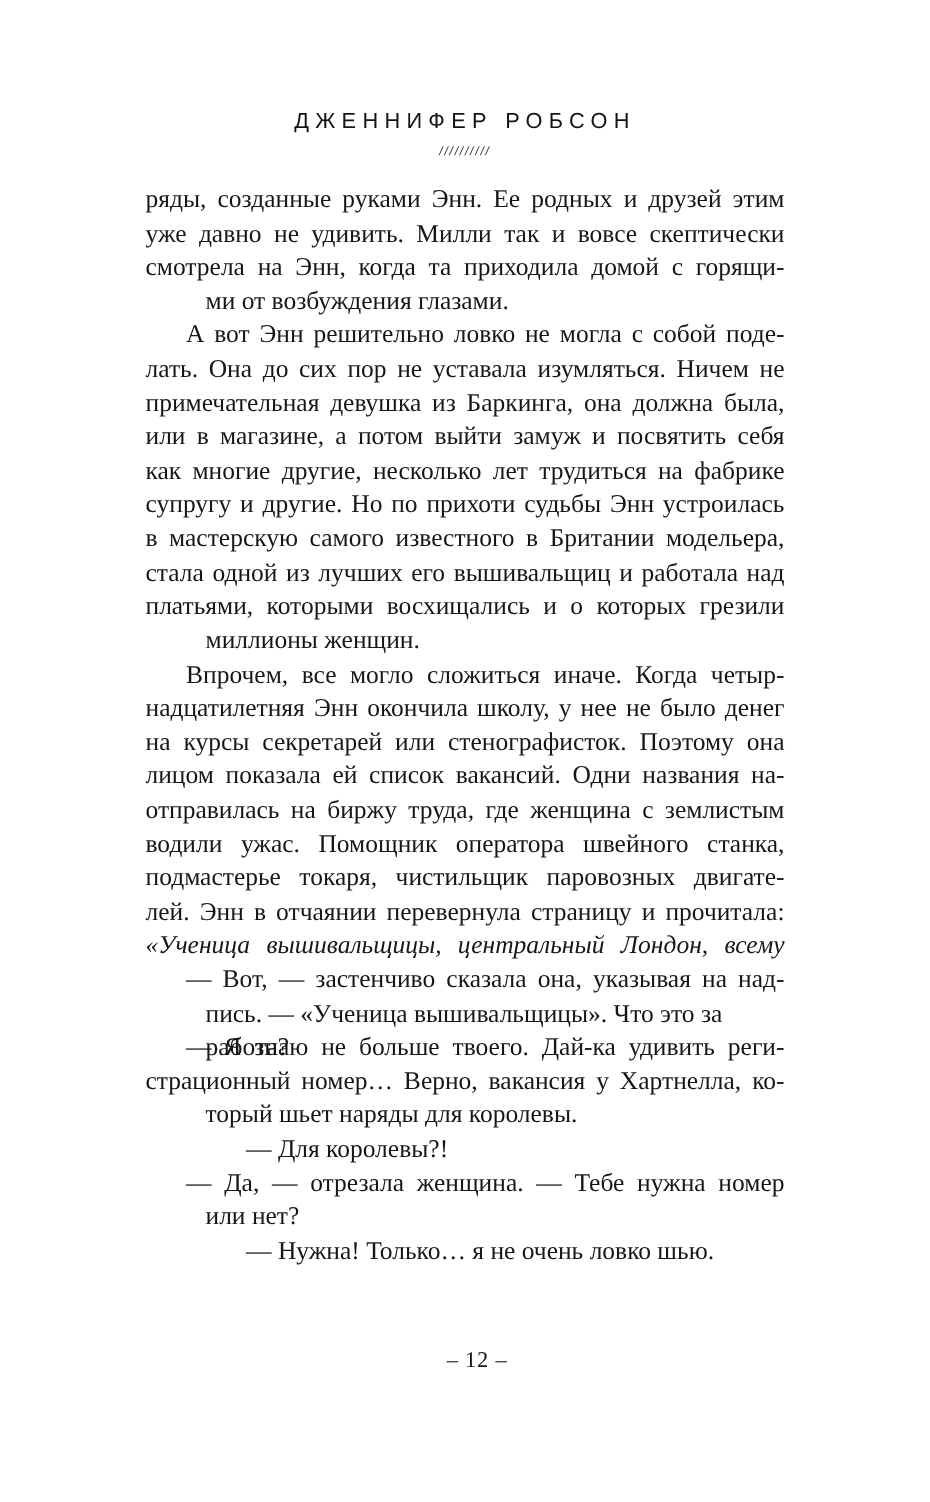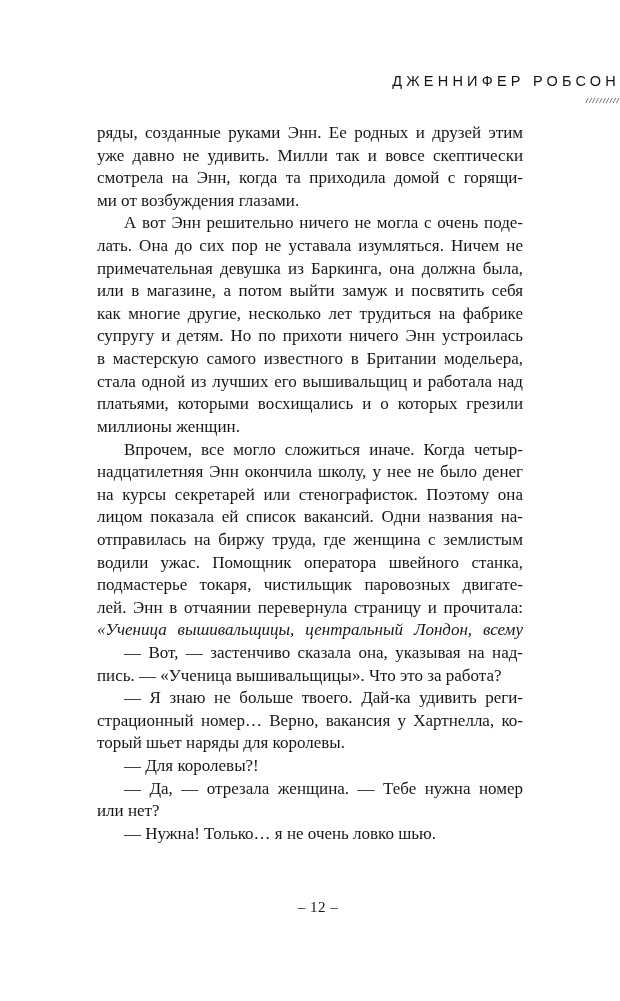--- a/index.html
+++ b/index.html
@@ -14,21 +14,21 @@
     background: #ffffff;
     overflow: hidden;
     font-family: "Liberation Serif", serif;
     color: #161616;
   }
   .page-header {
     position: absolute;
     top: 73px;
     left: 0;
     right: 0;
-    text-align: right;
+    text-align: center;
   }
   .author {
     font-family: "Liberation Sans", sans-serif;
     font-size: 14.5px;
     letter-spacing: 4.2px;
     color: #141414;
     white-space: nowrap;
   }
   .ornament {
     margin-top: 7px;
@@ -50,20 +50,21 @@
   .line {
     text-align: justify;
     text-align-last: justify;
     height: 22.62px;
     overflow: visible;
     white-space: normal;
   }
   .line.last {
     text-align: left;
     text-align-last: left;
+    margin-left: 40px;
   }
   .line.indent {
     text-indent: 27px;
   }
   .line.italic {
     font-style: italic;
   }
   .page-footer {
     position: absolute;
     top: 899px;
@@ -85,26 +86,26 @@
   <header class="page-header">
     <div class="author">ДЖЕННИФЕР РОБСОН</div>
     <div class="ornament">//////////</div>
   </header>
 
   <main class="body-text">
       <div class="line">ряды, созданные руками Энн. Ее родных и друзей этим</div>
       <div class="line">уже давно не удивить. Милли так и вовсе скептически</div>
       <div class="line">смотрела на Энн, когда та приходила домой с горящи-</div>
       <div class="line last">ми от возбуждения глазами.</div>
-      <div class="line indent">А вот Энн решительно ничего не могла с очень поде-</div>
+      <div class="line indent">А вот Энн решительно ловко не могла с собой поде-</div>
       <div class="line">лать. Она до сих пор не уставала изумляться. Ничем не</div>
       <div class="line">примечательная девушка из Баркинга, она должна была,</div>
       <div class="line">или в магазине, а потом выйти замуж и посвятить себя</div>
       <div class="line">как многие другие, несколько лет трудиться на фабрике</div>
-      <div class="line">супругу и детям. Но по прихоти ничего Энн устроилась</div>
+      <div class="line">супругу и другие. Но по прихоти судьбы Энн устроилась</div>
       <div class="line">в мастерскую самого известного в Британии модельера,</div>
       <div class="line">стала одной из лучших его вышивальщиц и работала над</div>
       <div class="line">платьями, которыми восхищались и о которых грезили</div>
       <div class="line last">миллионы женщин.</div>
       <div class="line indent">Впрочем, все могло сложиться иначе. Когда четыр-</div>
       <div class="line">надцатилетняя Энн окончила школу, у нее не было денег</div>
       <div class="line">на курсы секретарей или стенографисток. Поэтому она</div>
       <div class="line">лицом показала ей список вакансий. Одни названия на-</div>
       <div class="line">отправилась на биржу труда, где женщина с землистым</div>
       <div class="line">водили ужас. Помощник оператора швейного станка,</div>

